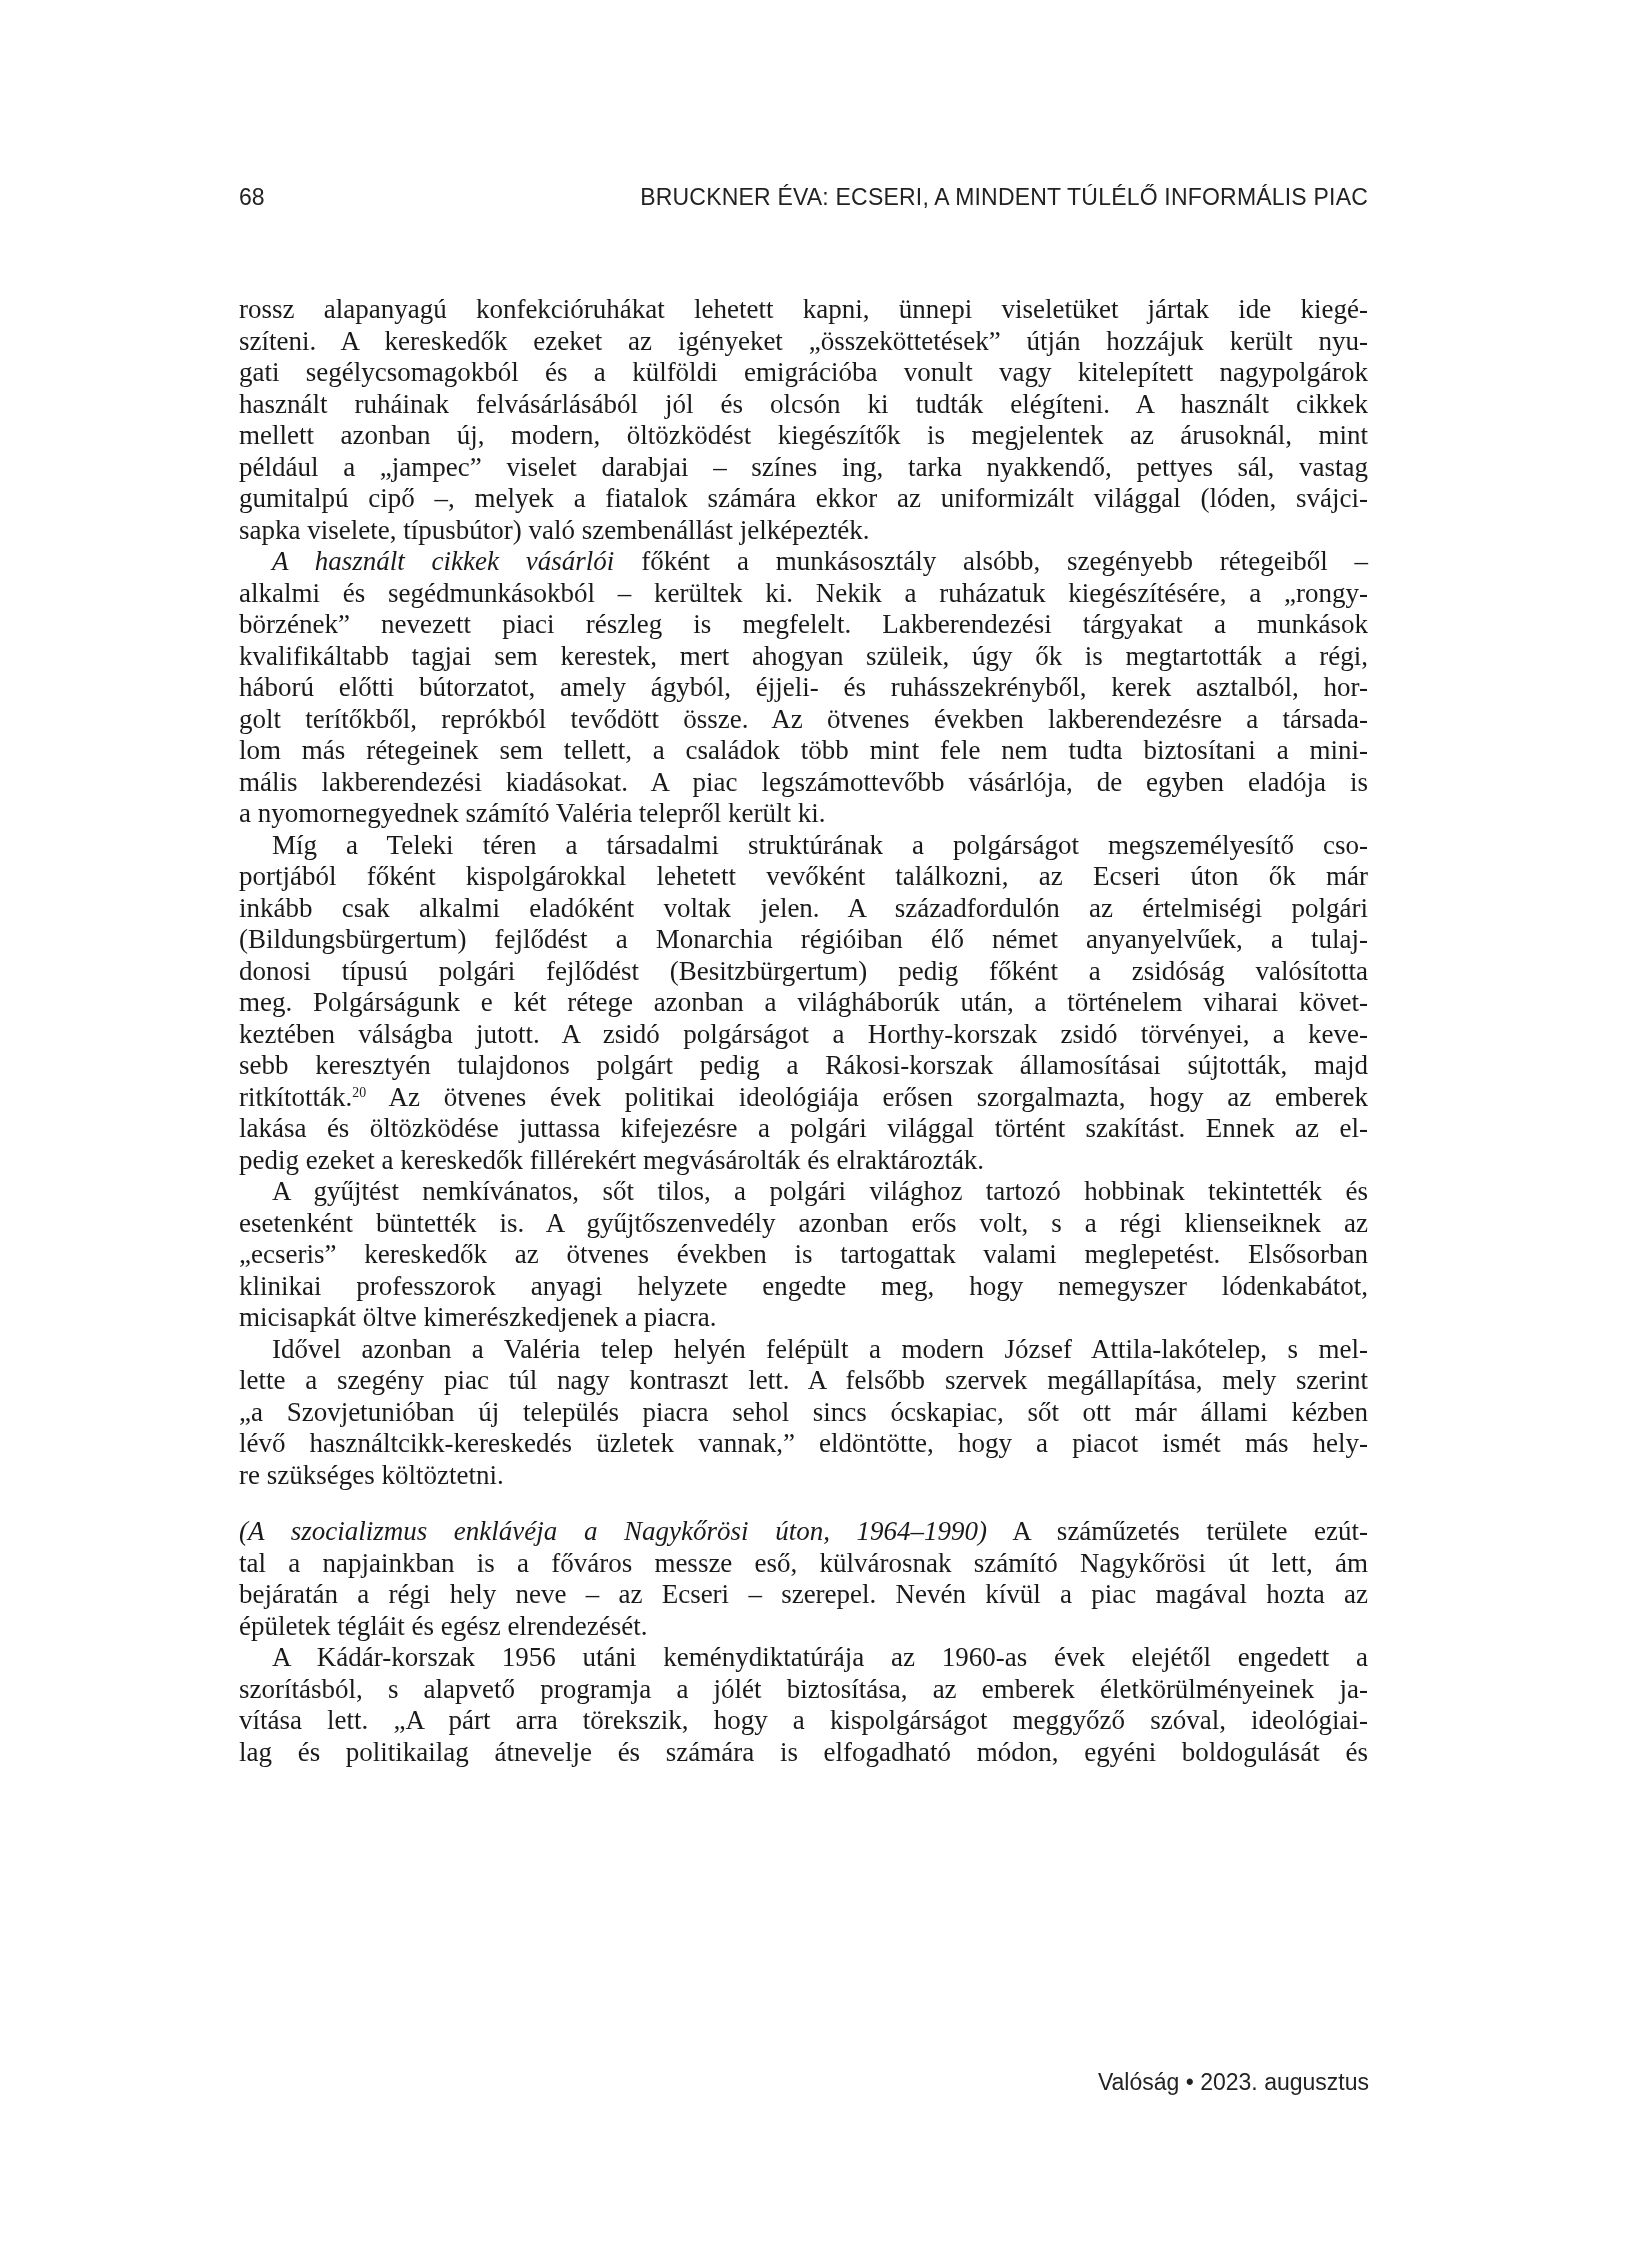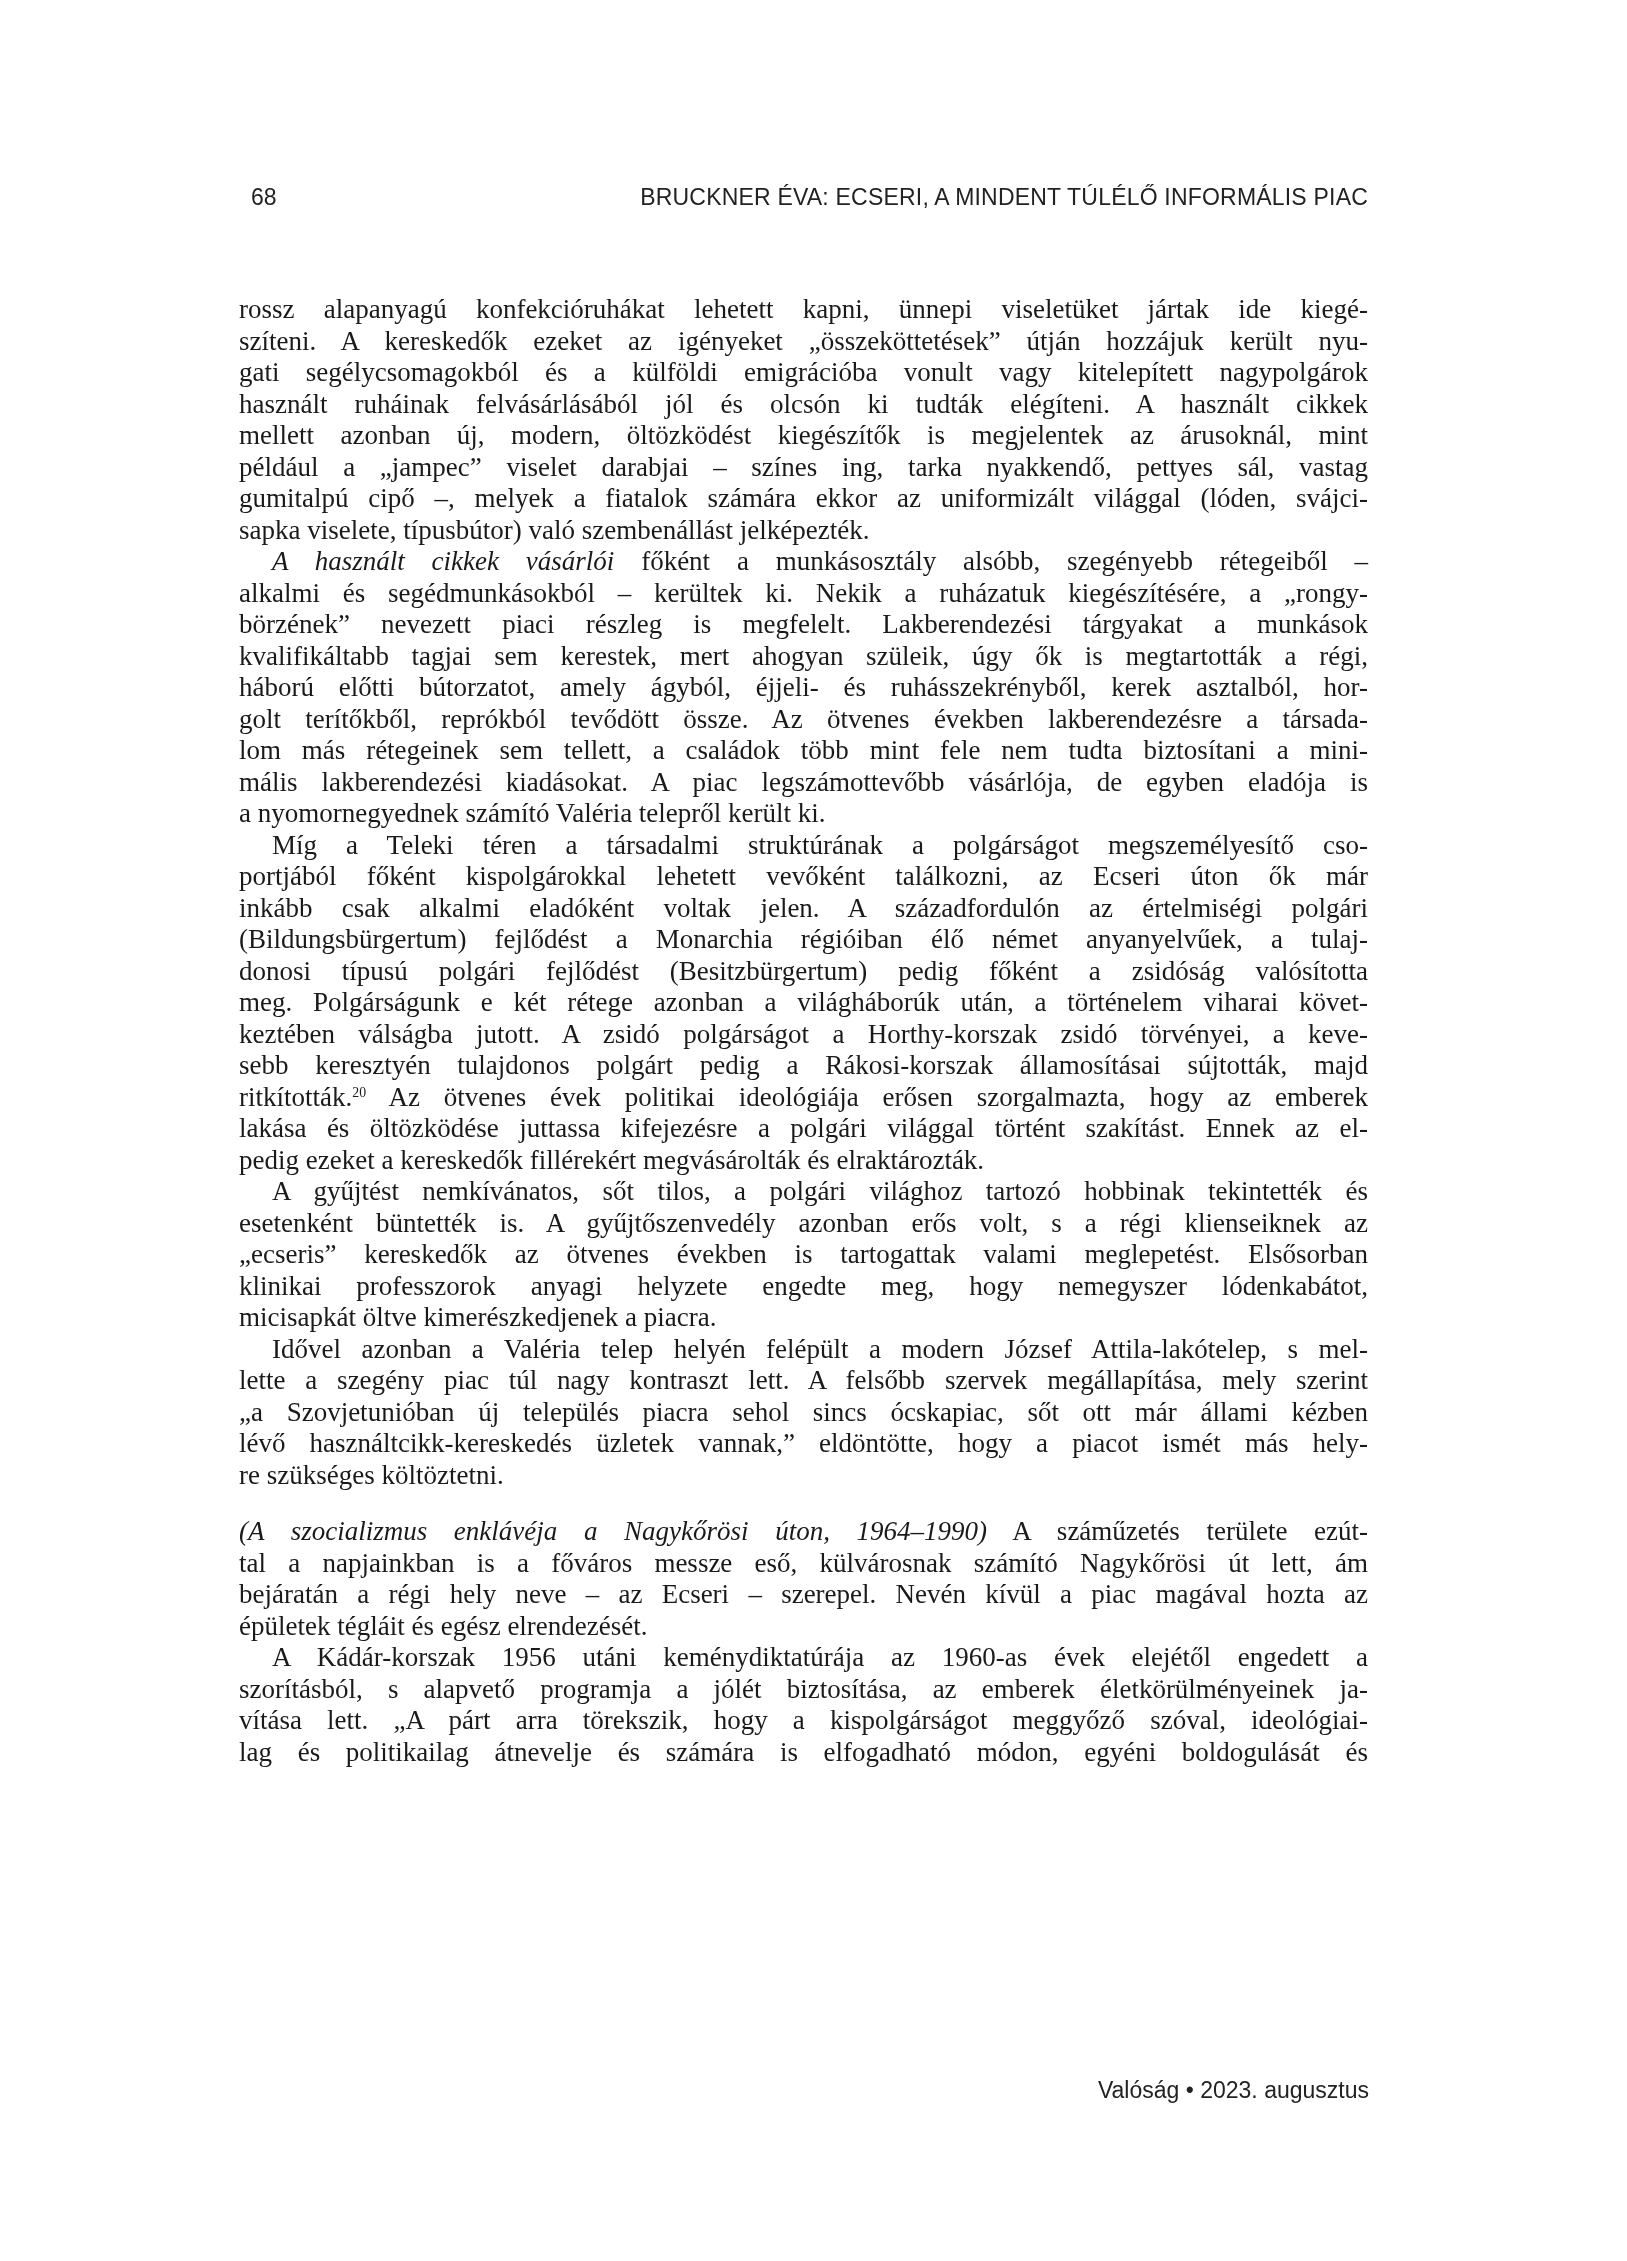--- a/index.html
+++ b/index.html
@@ -1,37 +1,37 @@
 <!DOCTYPE html>
 <html style="font-size:12.3px"><head>
 <meta charset="utf-8">
 <style>
   html, body { margin: 0; padding: 0; background: #ffffff; }
   body { width: 1628px; height: 2261px; position: relative; overflow: hidden; color: #1a1a1a; }
   .header {
     position: absolute; left: 239px; top: 184px; width: 1129px; height: 38px;
     font-family: "Liberation Sans", sans-serif; font-size: 23px; color: #222;
   }
-  .header .page-num { position: absolute; left: 0; top: 0; margin-left: 12px; }
+  .header .page-num { position: absolute; left: 0; top: 0; }
   .header .running-title { position: absolute; right: 0; top: 0; letter-spacing: 0.2px; }
   .body-text {
     position: absolute; left: 239px; top: 294px; width: 1129px;
     font-family: "Liberation Serif", serif; font-size: 27px; line-height: 31.5px;
     text-align: justify; hyphens: manual;
   }
   .body-text p { margin: 0; }
   .body-text p.section { margin-top: 25px; }
   .body-text .line { display: block; text-align: justify; text-align-last: justify; white-space: nowrap; }
   .body-text .line.last { text-align-last: left; }
   .body-text .line.ind { padding-left: 33px; }
   .body-text em { font-style: italic; }
   sup.fn { font-size: 13.8px; vertical-align: 9.2px; line-height: 0; }
   .footer {
     position: absolute; right: 259px; top: 2069px;
-    font-family: "Liberation Sans", sans-serif; font-size: 23px; color: #222; margin-top: 8px;
+    font-family: "Liberation Sans", sans-serif; font-size: 23px; color: #222;
   }
 </style>
 </head>
 <body>
 
 <div class="header">
   <span class="page-num">68</span>
   <span class="running-title">BRUCKNER ÉVA: ECSERI, A MINDENT TÚLÉLŐ INFORMÁLIS PIAC</span>
 </div>
 

